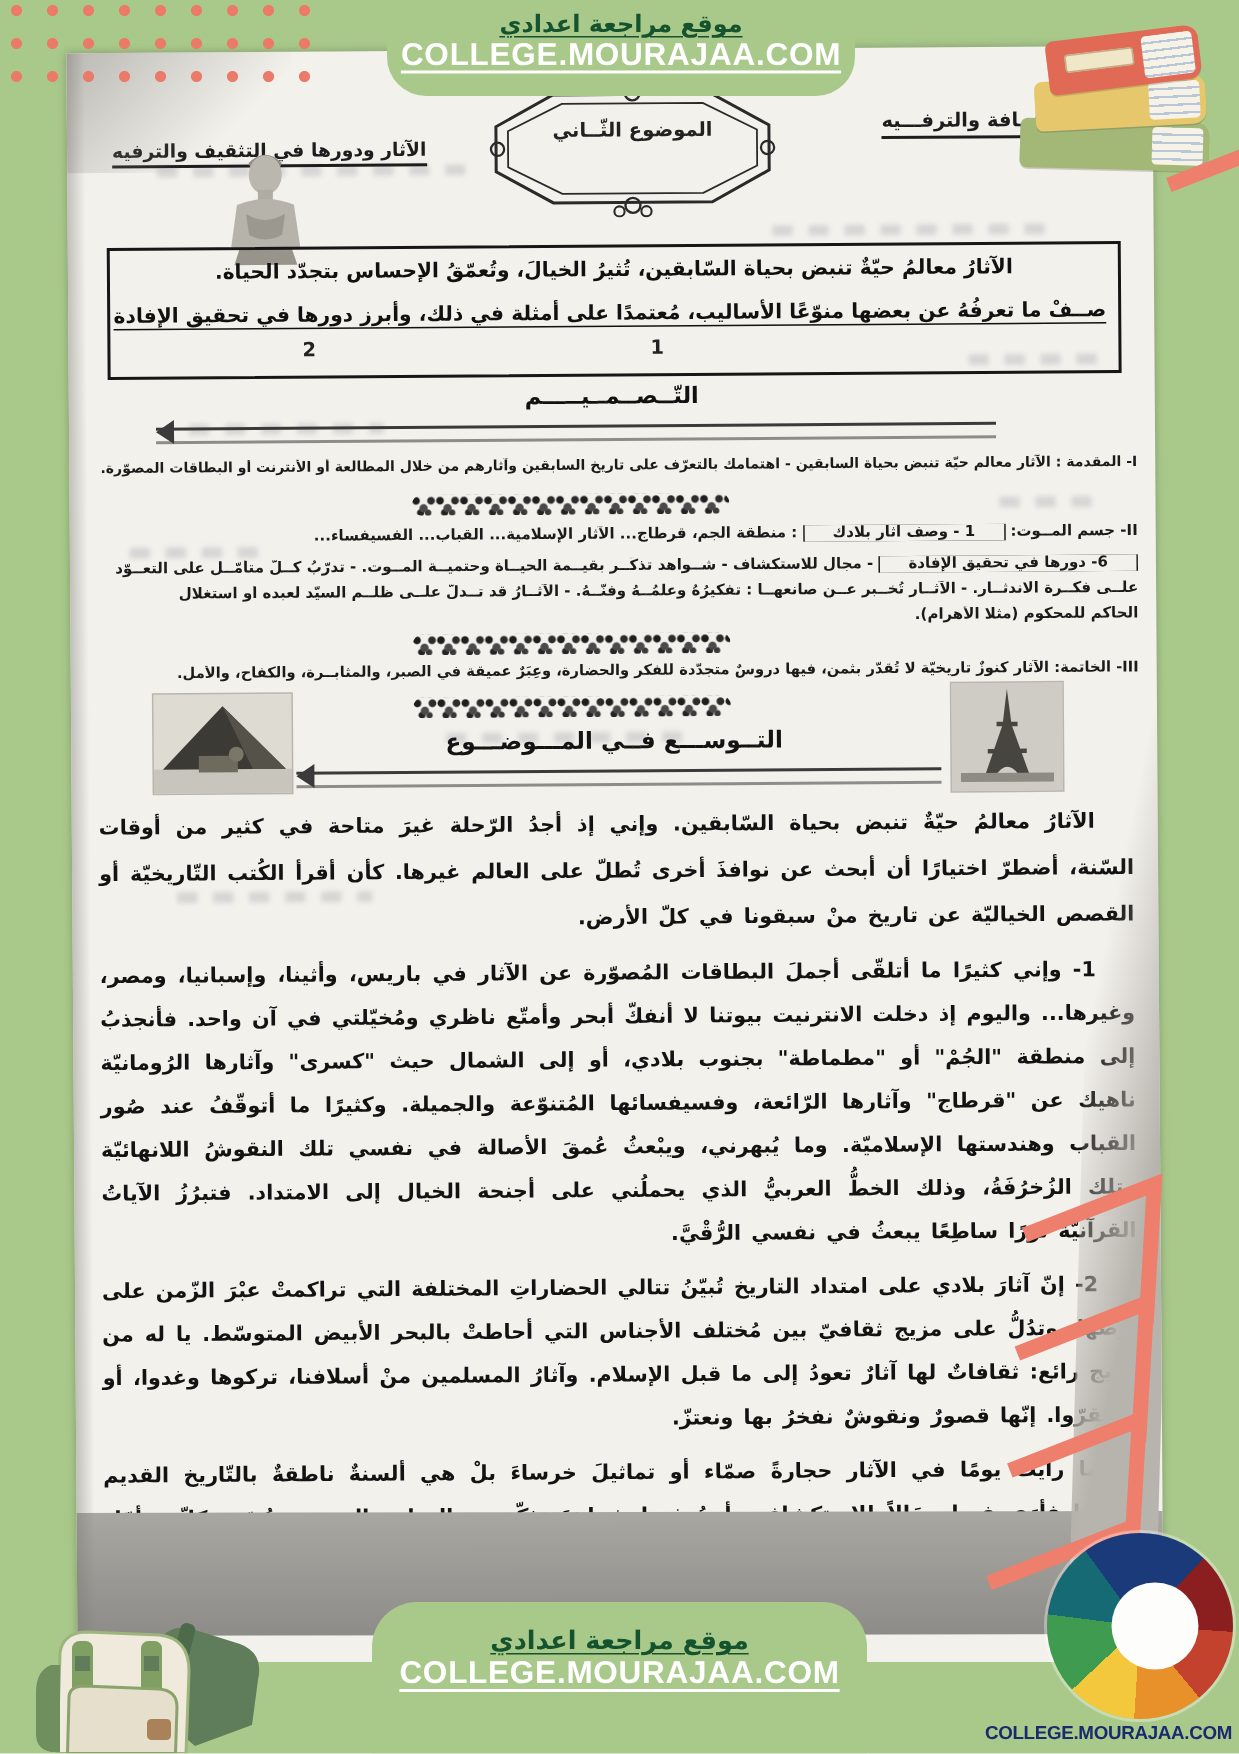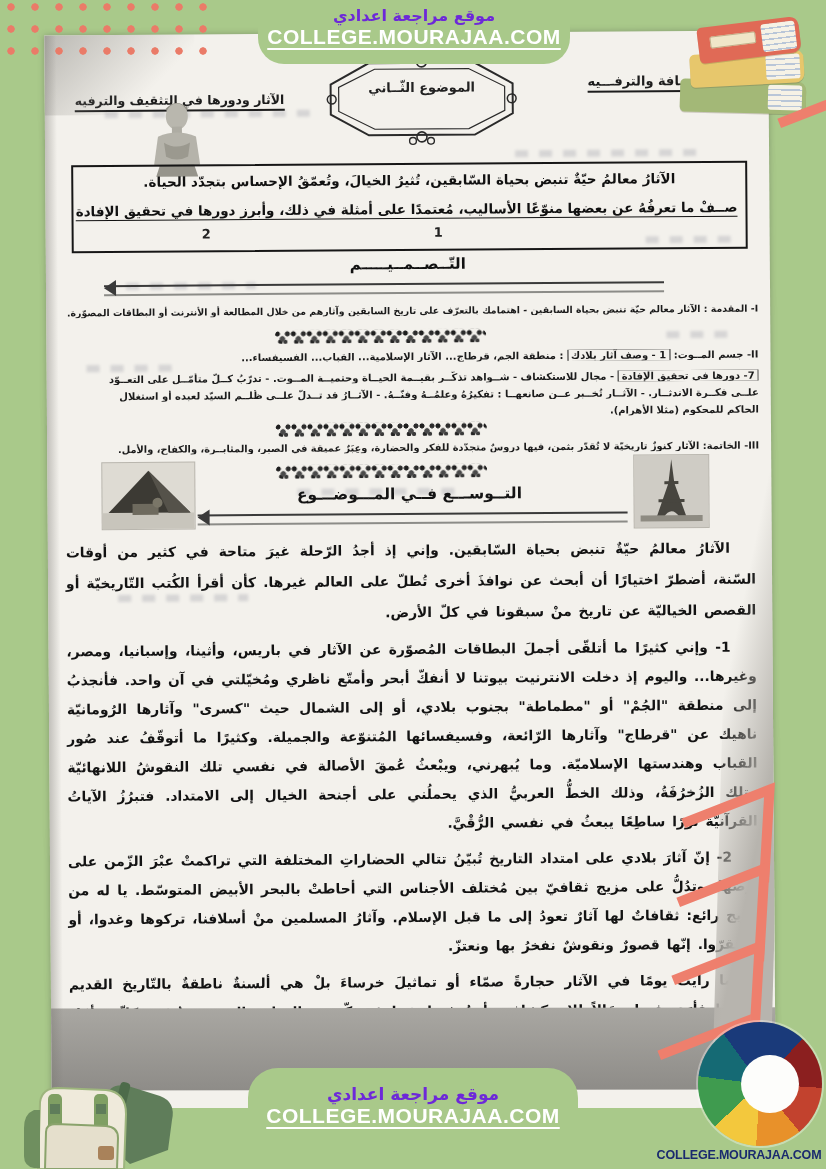--- a/index.html
+++ b/index.html
@@ -46,21 +46,21 @@
   .d-div{top:250px;left:58px;width:560px;}
   .x-div{top:480px;left:150px;width:430px;}
   .small-line{position:absolute;right:12px;left:8px;direction:rtl;text-align:right;white-space:nowrap;
         font-size:10px;font-weight:bold;color:#1b1b1b;overflow:hidden;}
   .d-intro{top:272px;font-size:9.4px;}
   .d-body{top:318px;}
   .d-i2a{top:339px;}
   .d-i2b{top:356px;}
   .d-i2c{top:373px;}
   .d-concl{top:409px;font-size:9.8px;}
-  .boxed{border:1.4px solid #1b1b1b;padding:0 3px;}
+  .boxed{border:1.4px solid #1b1b1b;padding:0 19px;}
   .ornament{position:absolute;left:228px;width:212px;height:14px;border-radius:7px;
      background-image:
        radial-gradient(circle at 3px 4px,#1e1e1e 0 2.2px,transparent 2.9px),
        radial-gradient(circle at 8px 9px,#4a4a4a 0 2.4px,transparent 3.1px),
        radial-gradient(circle at 13px 4px,#2c2c2c 0 2.2px,transparent 2.9px),
        radial-gradient(circle at 6px 12px,#232323 0 2px,transparent 2.7px),
        radial-gradient(circle at 11px 12px,#3a3a3a 0 1.8px,transparent 2.5px);
      background-size:16px 14px;}
   .orn1{top:296px;} .orn2{top:389px;} .orn3{top:431px;}
 
@@ -73,22 +73,22 @@
         text-align:justify;text-indent:26px;word-spacing:2px;}
   .x-body p.first{line-height:31px;}
   .pageno{text-align:center;font-size:12.5px;font-weight:bold;color:#333;direction:ltr;margin-top:4px;}
 
   
   .dots{position:absolute;left:6px;top:2px;width:206px;height:64px;
         background:radial-gradient(circle at 5px 5px,#ea7b68 0 3.4px,transparent 4px);
         background-size:24px 22px;}
   .top-bubble{position:absolute;left:258px;top:0;width:312px;height:64px;background:#a9c98a;
         border-radius:0 0 26px 26px;text-align:center;}
-  .site-ar{font-family:"DejaVu Sans",sans-serif;font-weight:bold;color:#6d28d9;font-size:16px;
-        text-underline-offset:3px;direction:rtl;}
+  .site-ar{font-family:"DejaVu Sans",sans-serif;font-weight:bold;color:#14532d;font-size:16px;
+        text-decoration:underline;text-underline-offset:3px;direction:rtl;}
   .site-url{font-family:"Liberation Sans",sans-serif;font-weight:bold;color:#fff;font-size:21px;
         letter-spacing:.5px;text-decoration:underline;text-underline-offset:4px;}
   .top-bubble .site-ar{margin-top:6px;}
   .books{position:absolute;left:676px;top:2px;width:148px;height:112px;}
   .book{position:absolute;border-radius:5px 9px 9px 5px;box-shadow:0 1px 0 rgba(90,80,60,.25);}
   .pages{position:absolute;right:4px;top:4px;bottom:4px;width:34px;border-radius:3px;background:
         repeating-linear-gradient(#f6f2e6 0 4px,#b9c6d8 4px 5.5px);}
   .b-red{left:22px;top:20px;width:102px;height:36px;background:#e06a56;transform:rotate(-7deg);}
   .b-yel{left:14px;top:50px;width:114px;height:33px;background:#e7c76c;transform:rotate(-3deg);}
   .b-grn{left:4px;top:78px;width:126px;height:33px;background:#a3b877;transform:rotate(1.5deg);}
@@ -162,21 +162,21 @@
     <div class="d-title">التّــصــمــيـــــم</div>
     <div class="dline d-div"></div>
     <div class="small-line d-intro">I- المقدمة : الآثار معالم حيّة تنبض بحياة السابقين - اهتمامك بالتعرّف على تاريخ السابقين وآثارهم من خلال المطالعة أو الأنترنت أو البطاقات المصوّرة.</div>
     <div class="ornament orn1"></div>
     <div class="small-line d-body">
       <span>II- جسم المــوت:</span>
       <span class="boxed">1 - وصف آثار بلادك</span>
       <span>: منطقة الجم، قرطاج... الآثار الإسلامية... القباب... الفسيفساء...</span>
     </div>
     <div class="small-line d-i2a">
-      <span class="boxed">7- دورها في تحقيق الإفادة</span>
+      <span class="boxed">6- دورها في تحقيق الإفادة</span>
       <span>- مجال للاستكشاف - شــواهد تذكّــر بقيــمة الحيــاة وحتميــة المــوت. - تدرّبُ كــلّ متأمّــل على التعــوّد</span>
     </div>
     <div class="small-line d-i2b">علــى فكــرة الاندثــار. - الآثــار تُخــبر عــن صانعهــا : تفكيرُهُ وعلمُــهُ وفنّــهُ. - الآثــارُ قد تــدلّ علــى ظُلــم السيّد لعبده أو استغلال</div>
     <div class="small-line d-i2c">الحاكم للمحكوم (مثلا الأهرام).</div>
     <div class="ornament orn2"></div>
     <div class="small-line d-concl">III- الخاتمة: الآثار كنوزٌ تاريخيّة لا تُقدّر بثمن، فيها دروسٌ متجدّدة للفكر والحضارة، وعِبَرٌ عميقة في الصبر، والمثابــرة، والكفاح، والأمل.</div>
     <div class="ornament orn3"></div>
 
     <div class="x-title">التــوســـع فــي المـــوضـــوع</div>
     <div class="dline x-div"></div>

